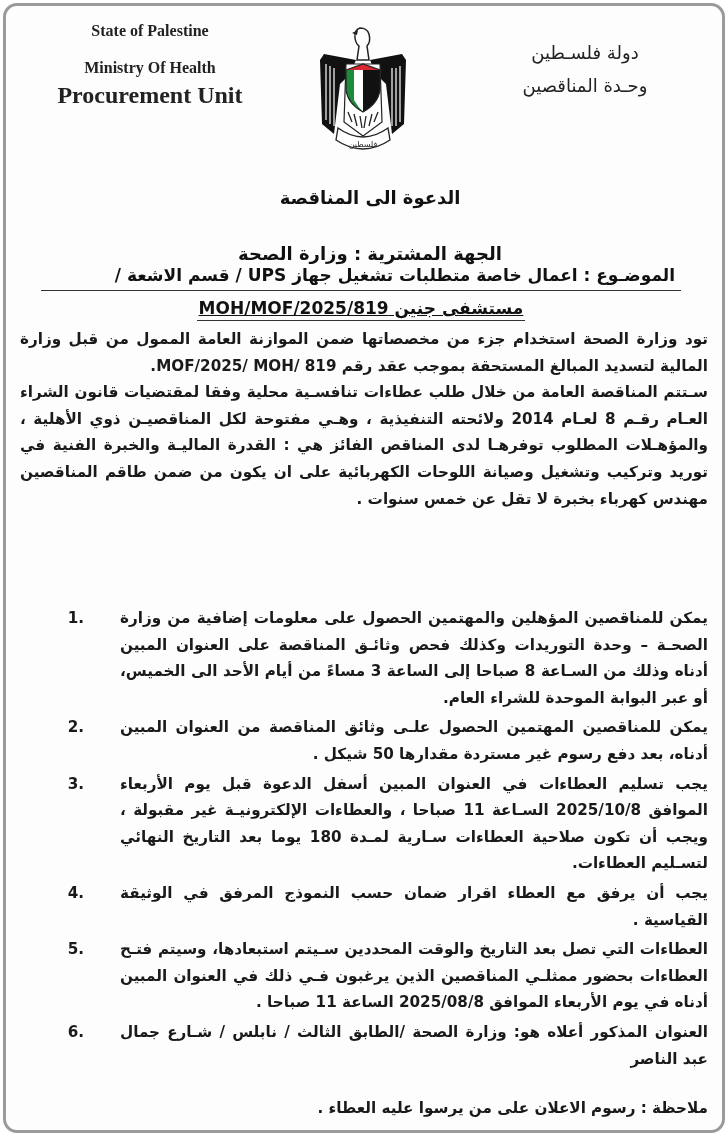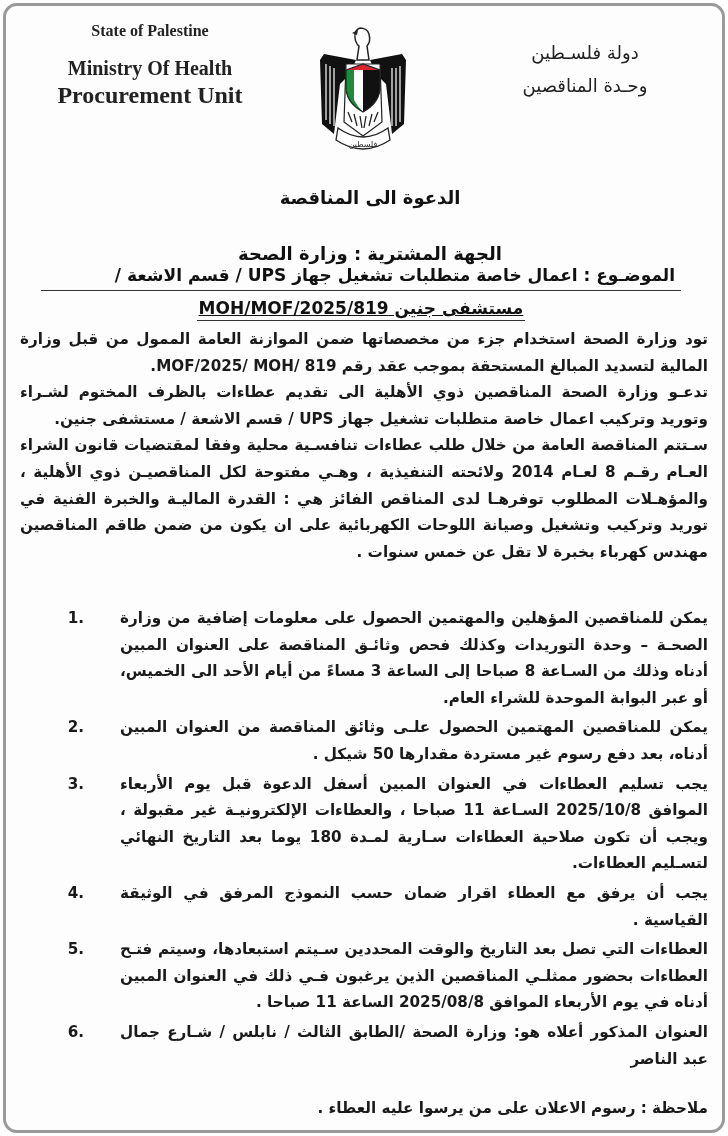--- a/index.html
+++ b/index.html
@@ -8,21 +8,21 @@
 
   .frame {
     position: absolute; left: 3px; top: 3px; width: 722px; height: 1130px;
     border: 3px solid #9a9a9a; border-radius: 14px; background: #fdfdfd;
   }
 
   
   .hdr-en { position: absolute; left: 20px; top: 22px; width: 260px; text-align: center;
     font-family: "Liberation Serif", "DejaVu Serif", serif; font-weight: bold; color: #222; }
   .hdr-en .l1 { font-size: 16px; margin-bottom: 16px; }
-  .hdr-en .l2 { font-size: 20px; line-height: 24px; }
+  .hdr-en .l2 { font-size: 16px; line-height: 24px; }
   .hdr-en .l3 { font-size: 24px; line-height: 30px; }
 
   .emblem { position: absolute; left: 318px; top: 24px; width: 90px; height: 134px; }
 
   .hdr-ar { position: absolute; left: 480px; top: 36px; width: 210px; direction: rtl; text-align: center;
     font-family: "DejaVu Sans", sans-serif; font-size: 18px; line-height: 33px; color: #222; }
 
   
   .title-block { position: absolute; left: 60px; top: 180px; width: 620px; direction: rtl; text-align: center;
     font-weight: bold; color: #111; }
@@ -93,21 +93,20 @@
   <div class="t2">الجهة المشترية : وزارة الصحة</div>
 </div>
 
 <div class="subject">
   <span class="sl1">الموضـوع : اعمال خاصة متطلبات تشغيل جهاز UPS / قسم الاشعة /</span>
   <span class="sl2"><span>مستشفى جنين  MOH/MOF/2025/819</span></span>
 </div>
 
 <div class="body-text">
   <p>تود وزارة الصحة استخدام جزء من مخصصاتها ضمن  الموازنة العامة الممول من قبل وزارة المالية لتسديد المبالغ   المستحقة  بموجب عقد رقم 819 /MOF/2025/ MOH.</p>
-  <p>تدعـو  وزارة الصحة  المناقصين ذوي الأهلية الى تقديم عطاءات بالظرف المختوم لشـراء وتوريد وتركيب اعمال خاصة متطلبات تشغيل  جهاز UPS / قسم الاشعة / مستشفى جنين.</p>
   <p>سـتتم المناقصة العامة من خلال طلب عطاءات تنافسـية  محلية وفقا لمقتضيات قانون الشراء العـام رقـم 8 لعـام 2014 ولائحته التنفيذية ، وهـي   مفتوحة لكل المناقصيـن ذوي الأهلية ، والمؤهـلات المطلوب توفرهـا لدى المناقص الفائز هي : القدرة الماليـة والخبرة الفنية في توريد وتركيب وتشغيل وصيانة اللوحات الكهربائية على ان يكون من ضمن طاقم المناقصين مهندس كهرباء بخبرة لا تقل عن خمس سنوات .</p>
 </div>
 
 <div class="items">
   <div class="item">
     <div class="txt">يمكن للمناقصين المؤهلين والمهتمين الحصول على معلومات إضافية من وزارة الصحـة – وحدة التوريدات  وكذلك فحص وثائـق المناقصة على العنوان المبين أدناه وذلك من السـاعة  8 صباحا إلى الساعة 3 مساءً  من أيام الأحد الى الخميس، أو عبر البوابة الموحدة للشراء العام.</div>
     <div class="num"><span>1.</span></div>
   </div>
   <div class="item">
     <div class="txt">يمكن للمناقصين المهتمين الحصول علـى وثائق المناقصة من العنوان المبين أدناه، بعد دفع رسوم غير مستردة مقدارها 50 شيكل .</div>

